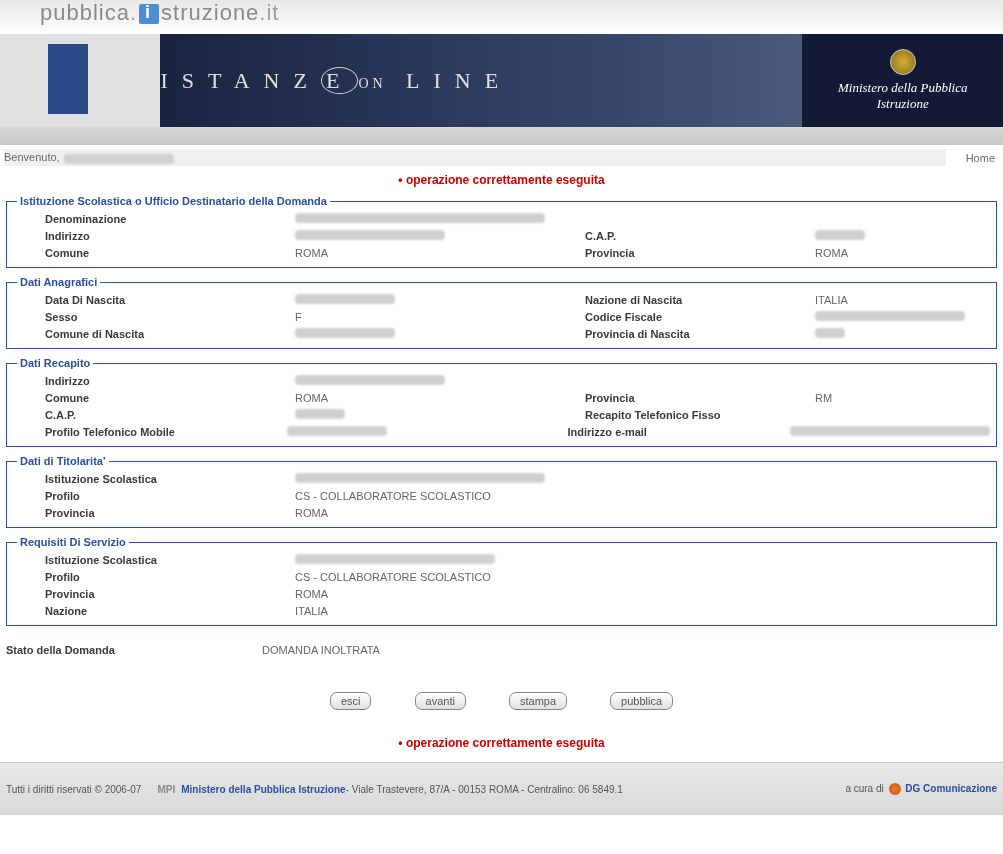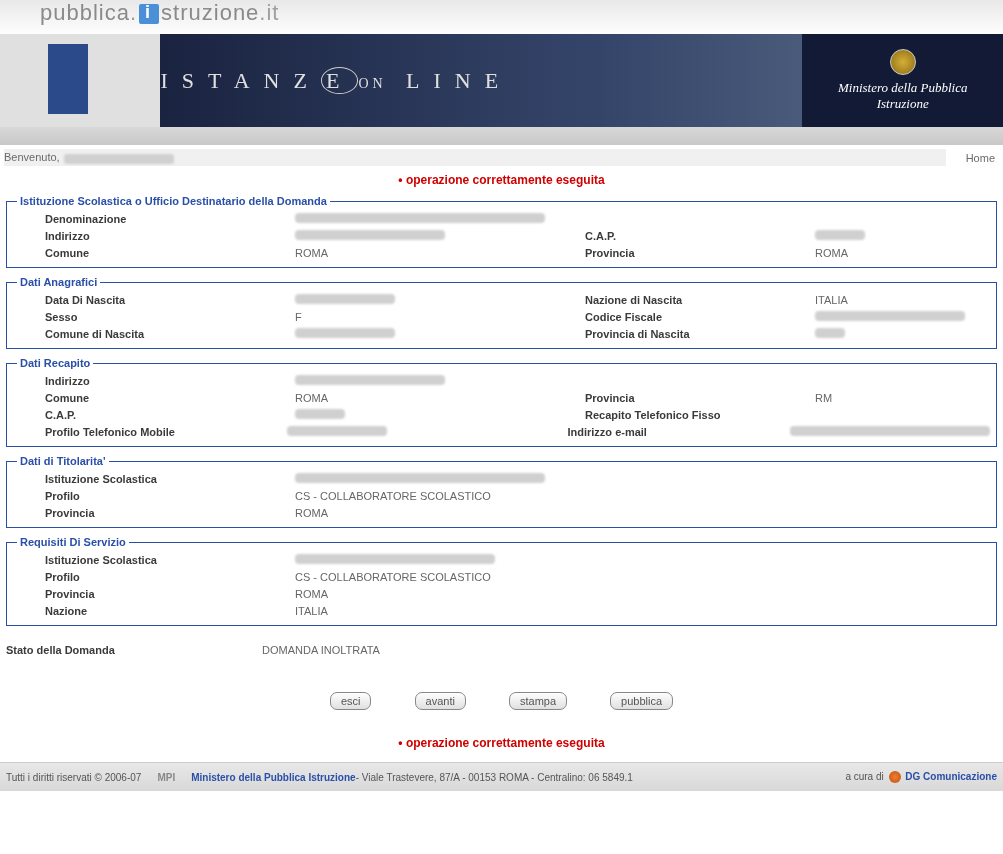--- a/index.html
+++ b/index.html
@@ -55,24 +55,24 @@
   .status-row .lbl { width: 256px; font-weight: bold; color: #3a3a3a; }
   .status-row .val { color: #666; }
 
   
   .btn-row { text-align: center; padding: 6px 0 12px; }
   .btn { display: inline-block; border: 1px solid #888; background: linear-gradient(to bottom, #fefefe, #e0e0e0); color: #555; font-size: 11px; padding: 2px 10px; border-radius: 7px; margin: 0 20px; cursor: pointer; font-family: inherit; }
 
   
   .footer-status { text-align: center; color: #d00000; font-weight: bold; font-size: 12px; padding: 14px 0 12px; border-top: 0; }
   .footer-status::before { content: '• '; }
-  .footer-bar { background: linear-gradient(to bottom, #e8e8e8, #d8d8d8); font-size: 10px; color: #555; display: flex; align-items: center; padding: 8px 6px; border-top: 1px solid #ccc; }
+  .footer-bar { background: linear-gradient(to bottom, #e8e8e8, #d8d8d8); font-size: 10px; color: #555; display: flex; align-items: center; padding: 20px 6px; border-top: 1px solid #ccc; }
   .footer-bar .seg { margin-right: 16px; }
   .footer-bar .blue { color: #2a4fa8; font-weight: bold; }
-  .footer-bar .logo-mpi { font-weight: bold; color: #888; margin-right: 16px; }
+  .footer-bar .logo-mpi { font-weight: bold; color: #888; margin-right: 6px; }
   .footer-bar .right { margin-left: auto; }
   .footer-bar .dg-icon { display:inline-block; width:12px; height:12px; border-radius:50%; background: radial-gradient(circle,#f08030,#c05010); vertical-align:middle; margin:0 2px;}
 </style>
 </head>
 <body>
 
 <div class="page">
 
   <div class="logo-bar">
     <span class="logo-text">

